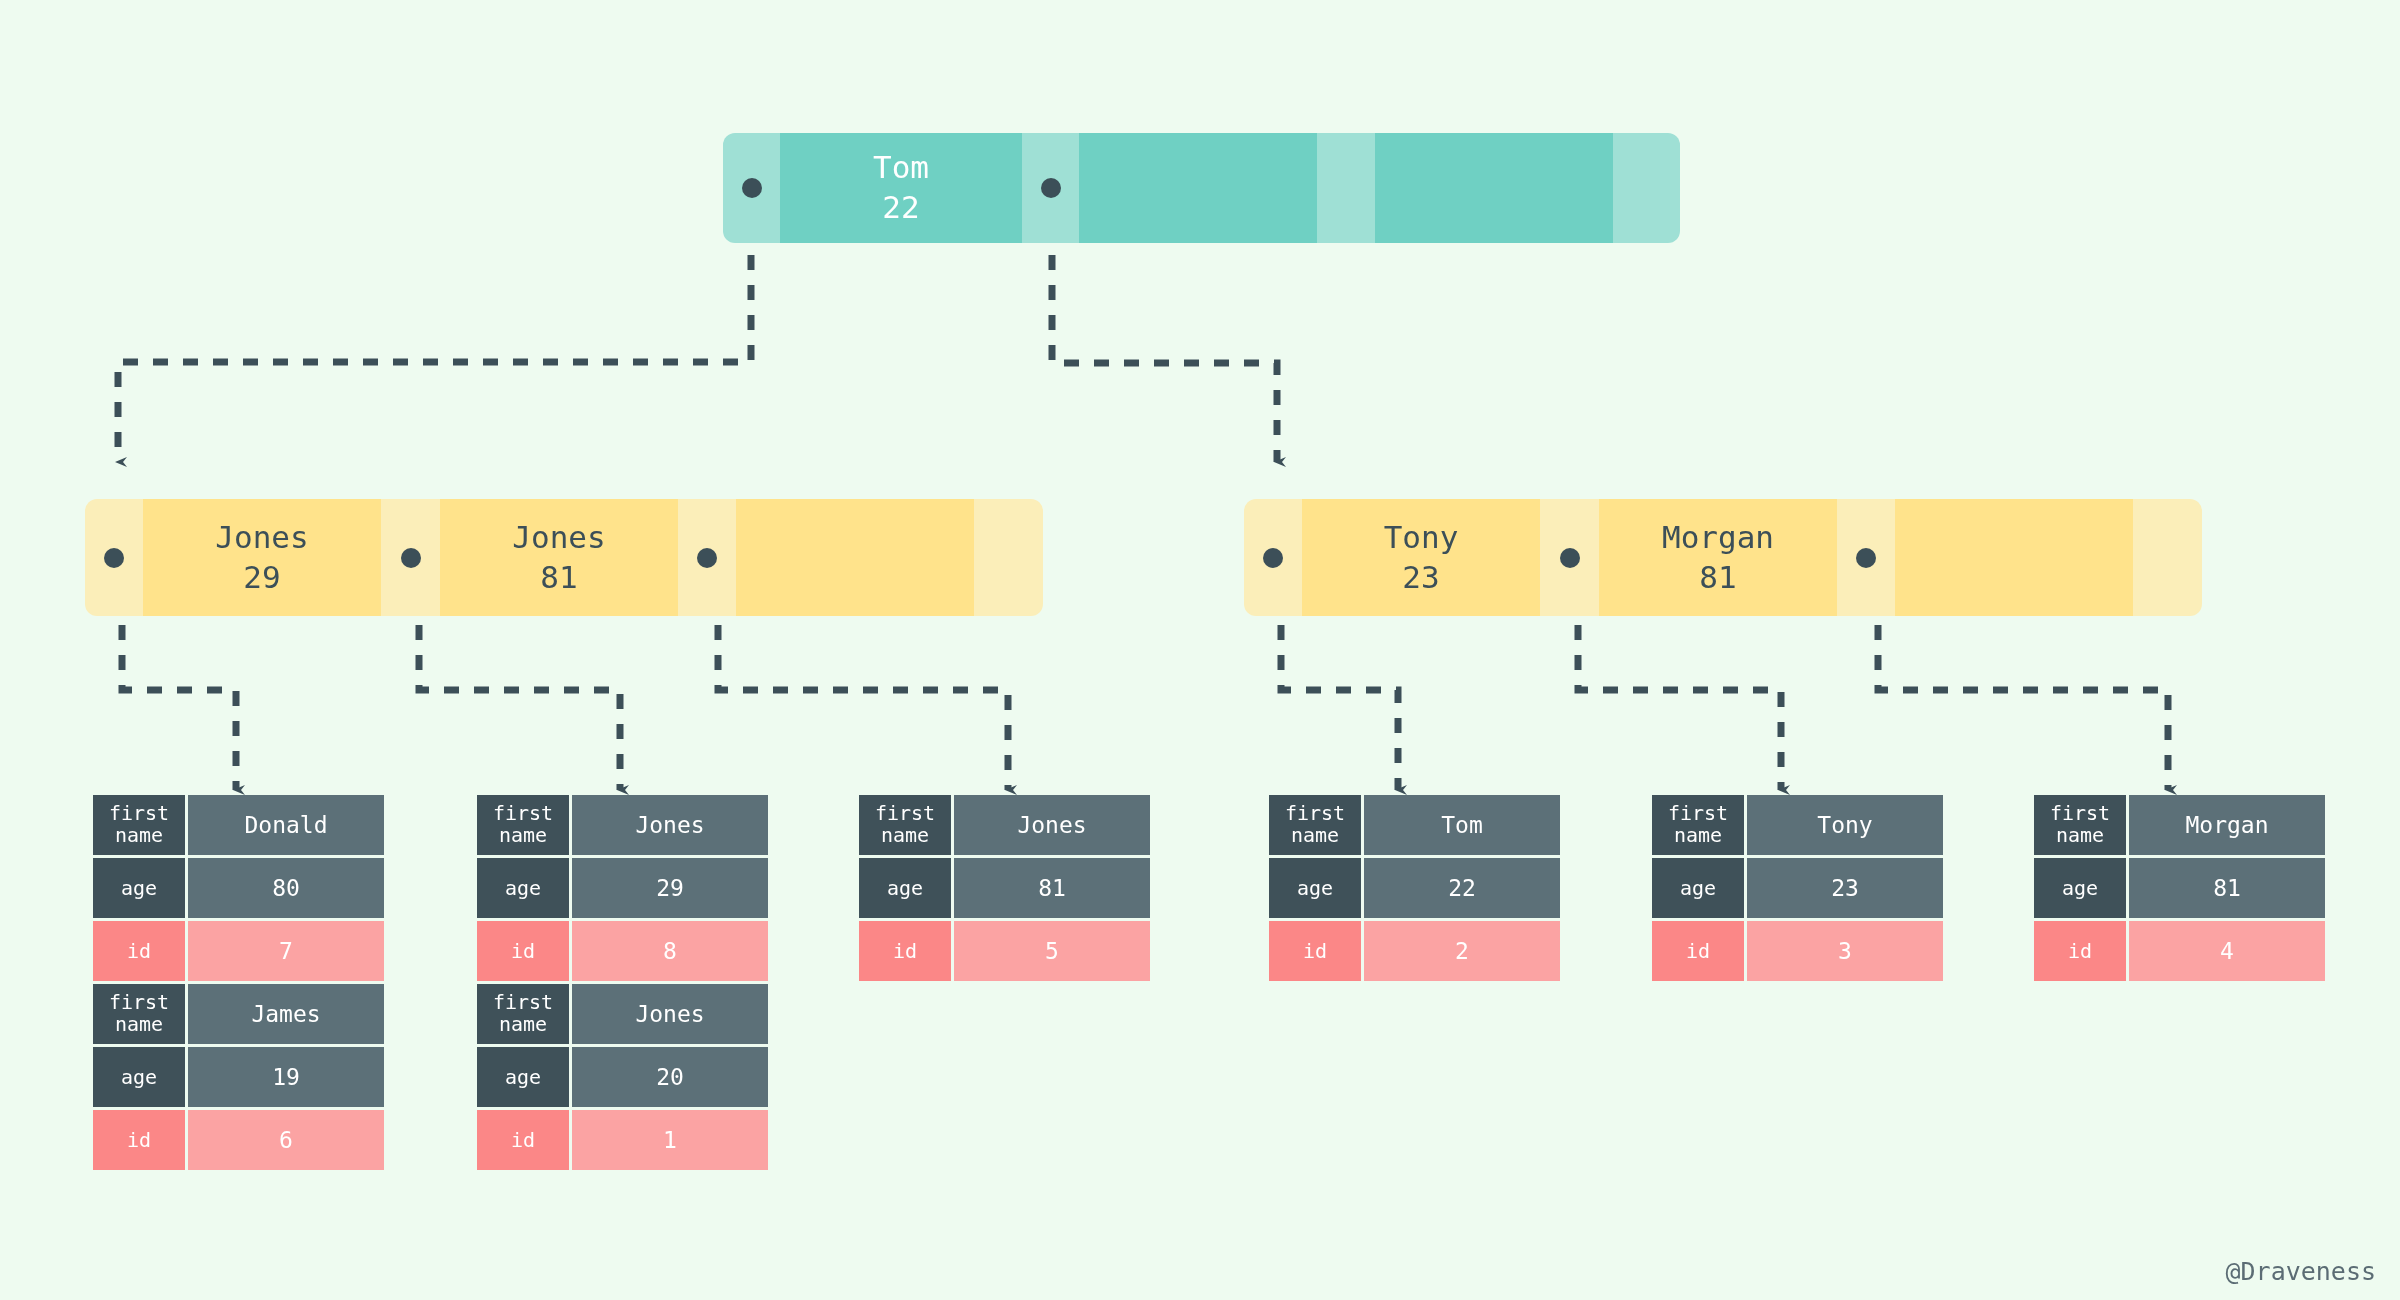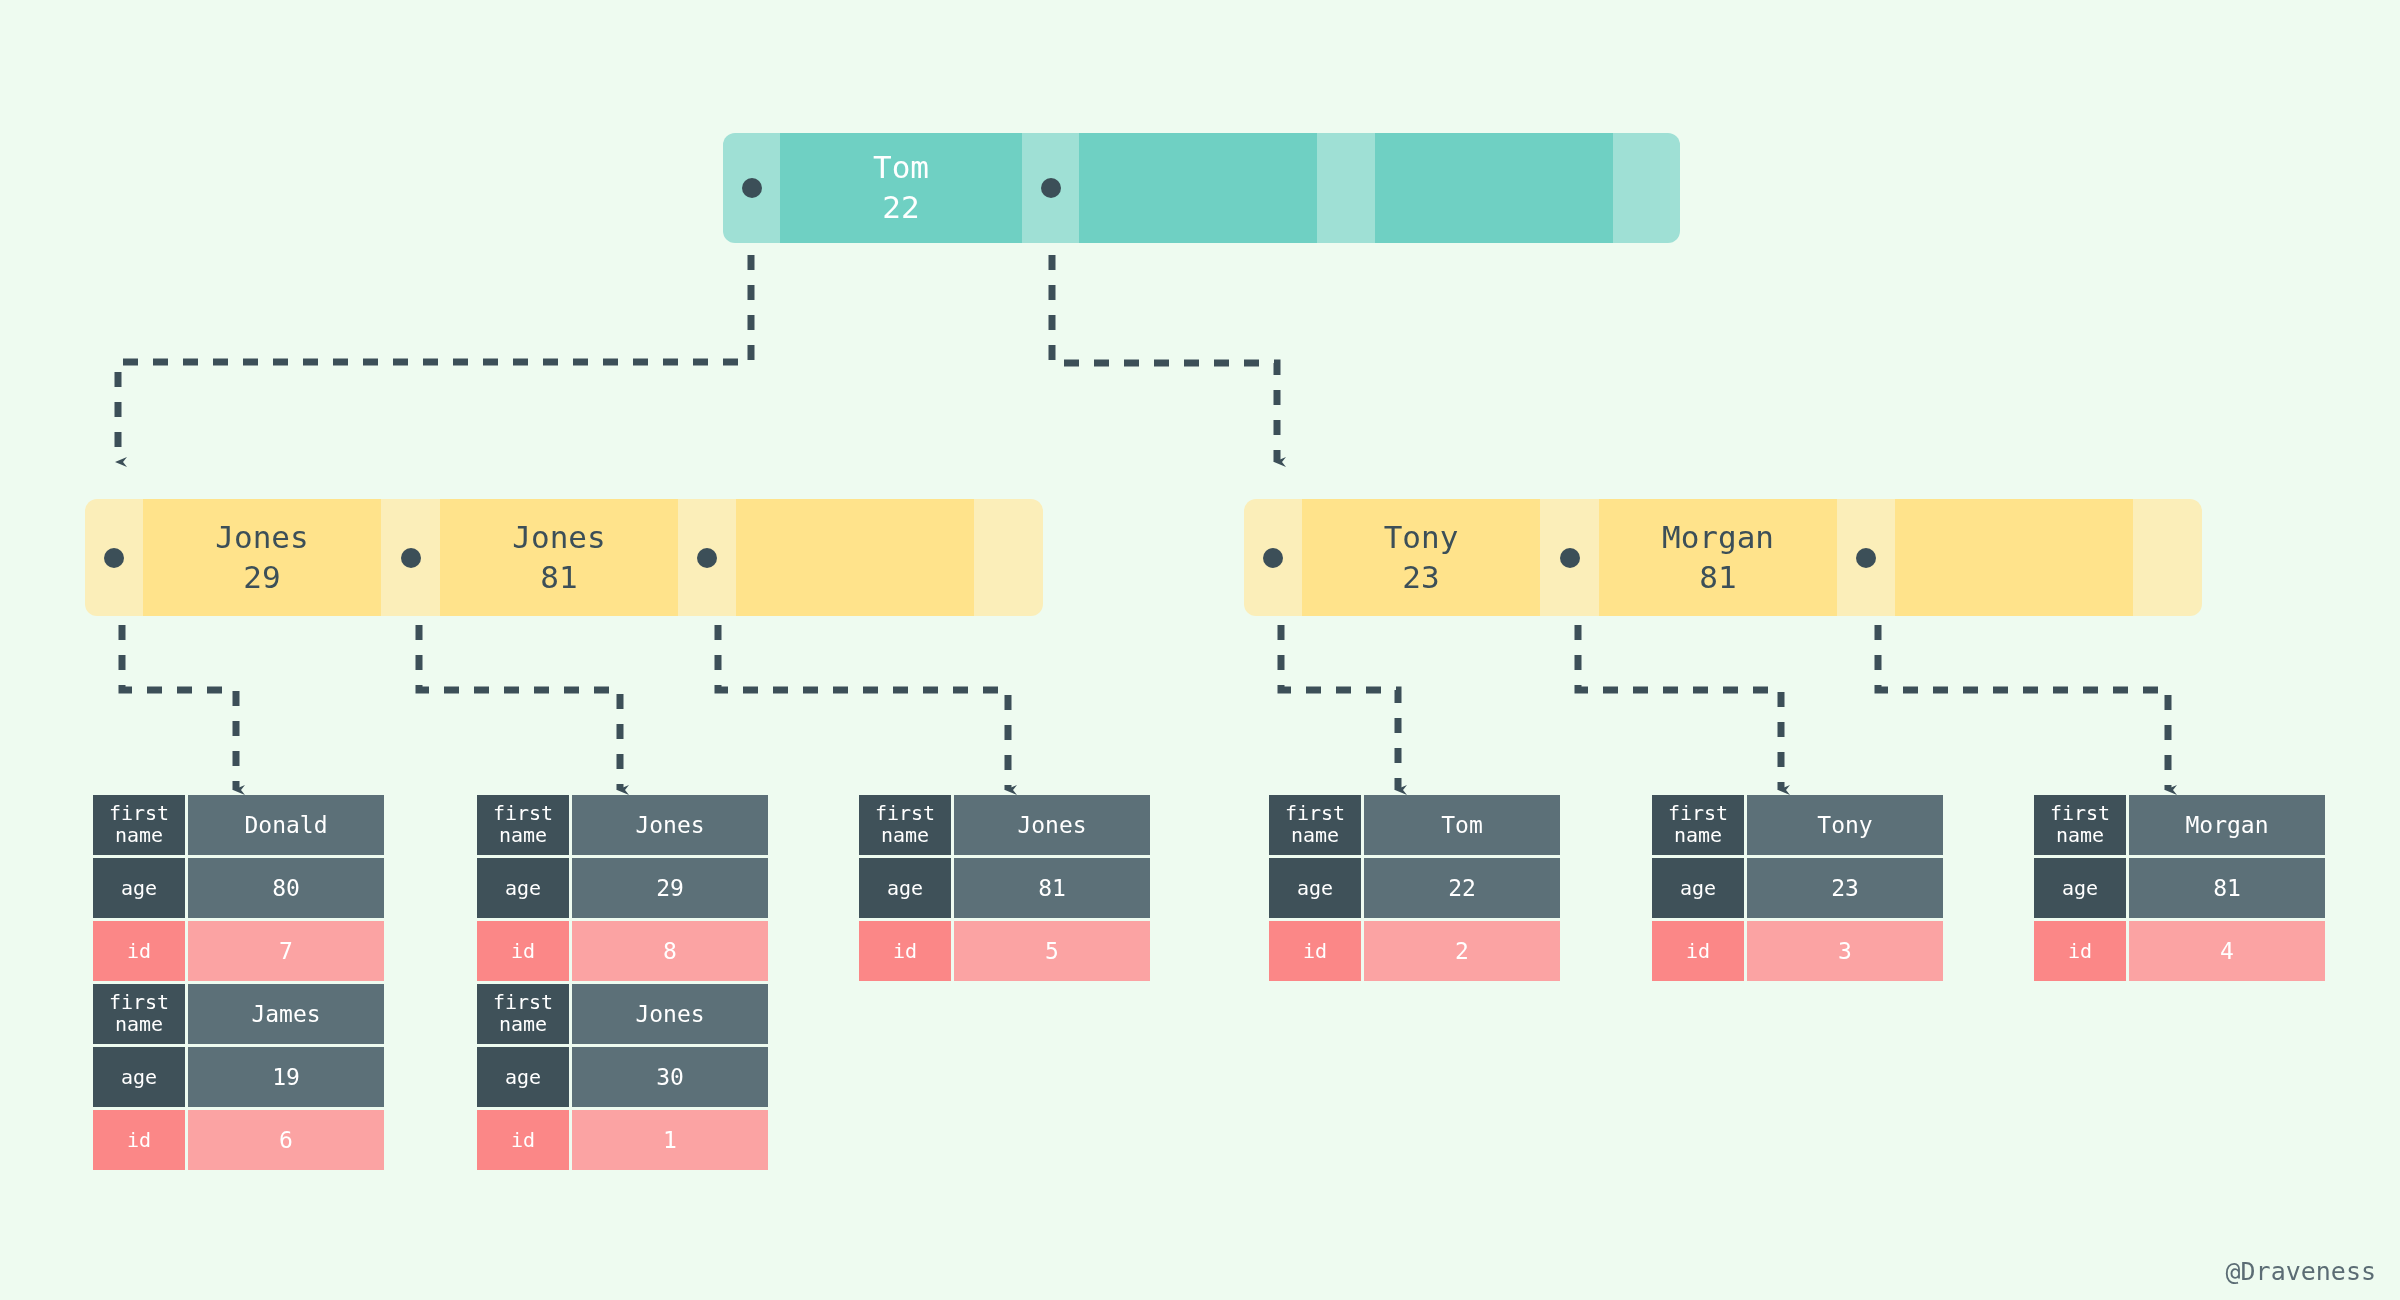--- a/index.html
+++ b/index.html
@@ -257,21 +257,21 @@
     <div class="rec dark">
       <div class="row name dark">
         <div class="cellk">
           <span>first</span>
           <span>name</span>
         </div>
         <div class="cellv">Jones</div>
       </div>
       <div class="row dark">
         <div class="cellk">age</div>
-        <div class="cellv">30</div>
+        <div class="cellv">20</div>
       </div>
       <div class="row idr">
         <div class="cellk">id</div>
         <div class="cellv">1</div>
       </div>
     </div>
   </div>
 
   <div class="leaf" style="left:851px; top:795px;">
     <div class="rec dark">

